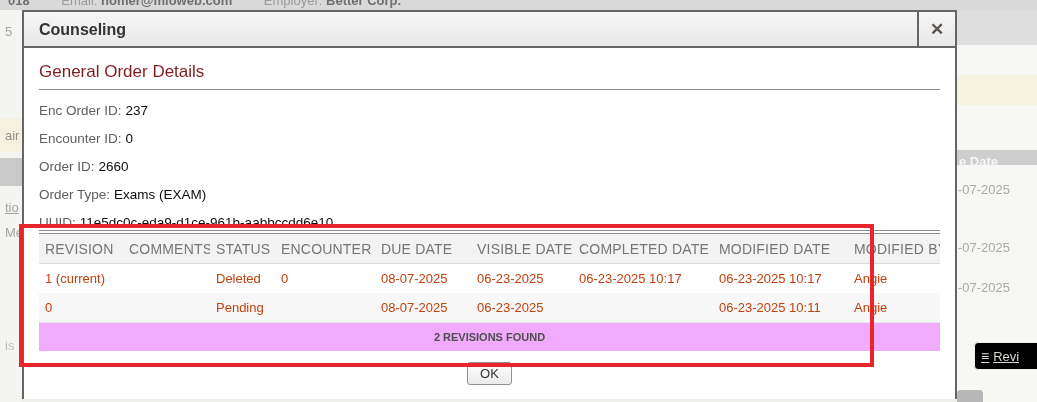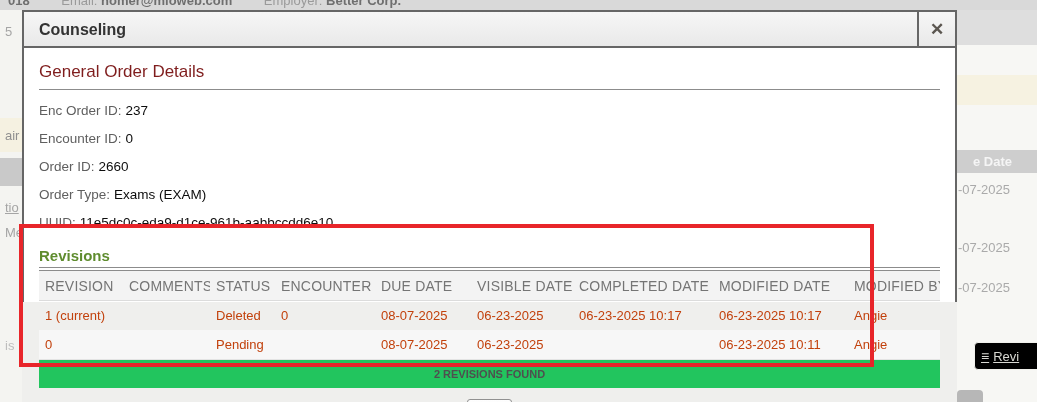--- a/index.html
+++ b/index.html
@@ -29,37 +29,37 @@
   .bg-left .frag { position:absolute; left:5px; color:#a5a5a5; font-size:13px; white-space:nowrap; }
   .bg-left .band-cream { position:absolute; left:0; top:108px; width:22px; height:34px; background:#f5f1e1; }
   .bg-left .band-gray  { position:absolute; left:0; top:148px; width:22px; height:28px; background:#c9c9c9; }
 
   .bg-right {
     position:absolute; left:957px; top:10px; width:80px; height:392px;
     background:#f7f7f4; overflow:hidden; z-index:1;
   }
   .bg-right .band-top   { position:absolute; left:0; top:0;    width:80px; height:35px; background:#dedede; }
   .bg-right .band-cream { position:absolute; left:0; top:65px; width:80px; height:30px; background:#f6f2e1; }
-  .bg-right .band-head  { position:absolute; left:0; top:140px; width:80px; height:23px; background:#cecece;
-                          color:#f5f5f5; font-weight:bold; font-size:13px; line-height:23px; padding-left:16px; }
+  .bg-right .band-head  { position:absolute; left:0; top:140px; width:80px; height:15px; background:#cecece;
+                          color:#f5f5f5; font-weight:bold; font-size:13px; line-height:23px; padding-left:2px; }
   .bg-right .date { position:absolute; left:1px; color:#aaaaaa; font-size:13px; white-space:nowrap; }
   .bg-right .ghost-btn {
     position:absolute; left:17px; top:332px; width:70px; height:28px;
     background:#000000; border:1px solid #f1f1ec; border-radius:4px;
     color:#d8d8d2; font-size:13px; line-height:26px; padding-left:6px; white-space:nowrap;text-decoration:underline;
   }
   .bg-right .ghost-btn .burger { font-size:14px; margin-right:4px; }
   .bg-right .corner-tab {
     position:absolute; left:0; bottom:0; width:26px; height:12px;
     background:#b7b7b7; border-radius:4px 4px 0 0;
   }
 
   
   .modal {
-    position:absolute; left:22px; top:10px; width:935px; height:292px;
+    position:absolute; left:22px; top:10px; width:935px; height:389px;
     background:#ffffff; border:2px solid #666; border-bottom:none;
     z-index:10;
   }
   .modal-header {
     display:flex; height:36px;
     background:linear-gradient(#f6f6f6,#e9e9e9);
     border-bottom:2px solid #666;
   }
   .modal-title {
     flex:1; line-height:36px; padding-left:15px;
@@ -89,21 +89,21 @@
     background:#f3f3f3; color:#757575; font-weight:normal; font-size:14px;
     text-align:left; padding:7px 6px 6px 6px; letter-spacing:.2px;
     border-bottom:1px solid #dcdcdc; white-space:nowrap; overflow:hidden;
   }
   .rev-table td {
     font-size:13px; color:#c2410c; padding:7px 6px; white-space:nowrap; overflow:hidden;
   }
   .rev-table tr.alt td { background:#f7f7f7; }
   .rev-table td.footer-cell {
     text-align:center; font-size:11px; font-weight:bold; color:#4f4f4f;
-    background:#22c55e; border-top:1px solid #e4e4e4; padding:8px 6px;
+    background:#f0abfc; border-top:1px solid #e4e4e4; padding:8px 6px;
   }
 
   .ok-row { text-align:center; margin-top:11px; }
   .ok-btn {
     font-family:"Liberation Sans", sans-serif;
     font-size:13px; color:#333; padding:3px 12px;
     background:linear-gradient(#fefefe,#ebebeb);
     border:1px solid #919191; border-radius:3px; cursor:pointer;
   }
 
@@ -167,21 +167,20 @@
     <div class="detail-line">
       <span>Order ID:</span><span class="val">2660</span>
     </div>
     <div class="detail-line">
       <span>Order Type:</span><span class="val">Exams (EXAM)</span>
     </div>
     <div class="detail-line">
       <span>UUID:</span><span class="val">11e5dc0c-eda9-d1ce-961b-aabbccdd6e10</span>
     </div>
 
-    <div class="revisions-heading">Revisions</div>
     <div class="double-rule"></div>
 
     <table class="rev-table">
       <colgroup>
         <col style="width:84px">
           <col style="width:87px">
           <col style="width:65px">
         <col style="width:100px">
           <col style="width:96px">
           <col style="width:102px">

